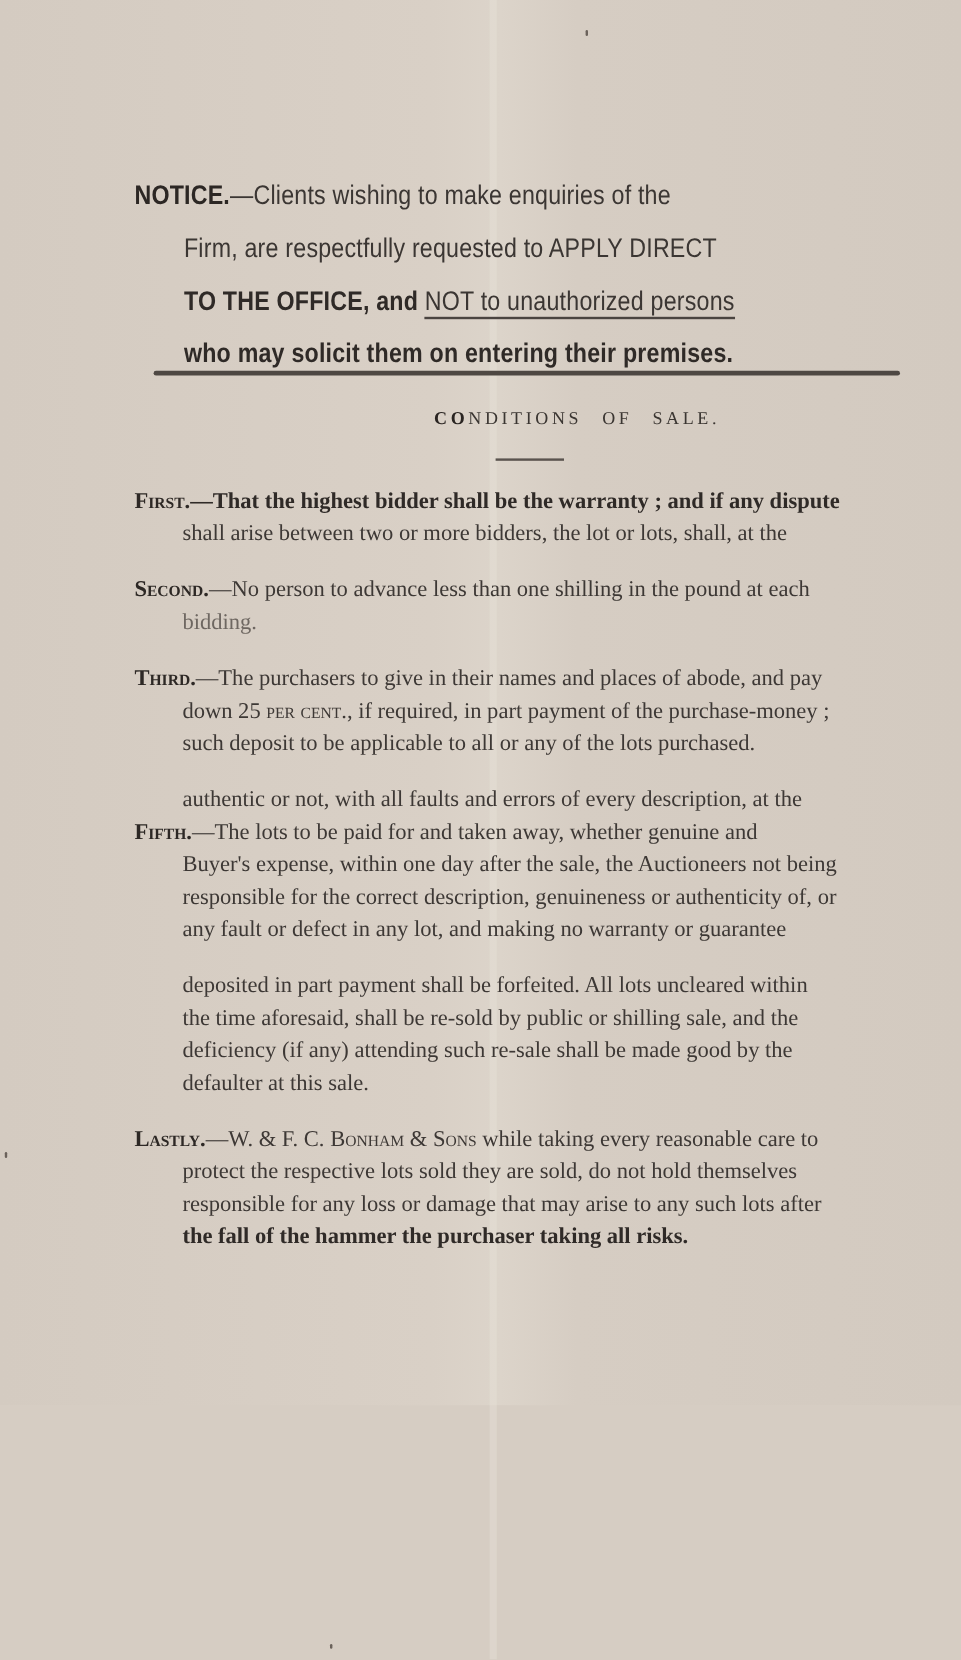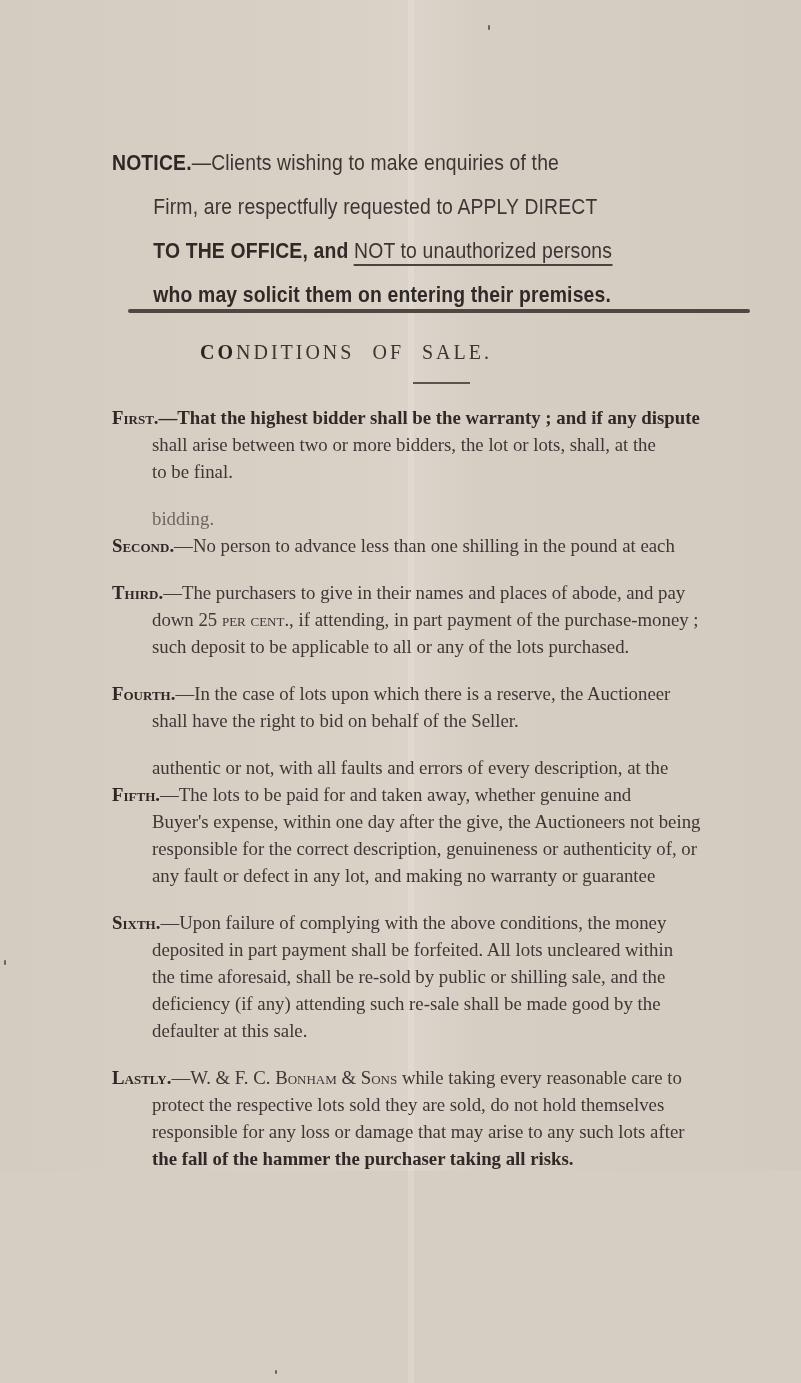--- a/index.html
+++ b/index.html
@@ -65,23 +65,23 @@
       width: 622px;
       height: 4px;
       background: #4e4843;
       border-radius: 2px;
     }
     .heading {
       position: absolute;
       left: 200px;
       top: 341px;
       width: 400px;
-      text-align: left;
+      text-align: right;
       font-family: "Liberation Serif", "DejaVu Serif", serif;
-      font-size: 20px;
+      font-size: 15px;
       letter-spacing: 3px;
       color: #3b3632;
       word-spacing: 10px;
     }
     .heading .first { font-weight: bold; color: #2a2522; }
     .rule-short {
       position: absolute;
       left: 413px;
       top: 382px;
       width: 57px;
@@ -144,49 +144,43 @@
   <div class="heading">
     <span class="first">CO</span><span>NDITIONS OF SALE.</span>
   </div>
   <div class="rule-short"></div>
 
   <div class="conditions">
 
     <div class="cond">
       <div class="line"><span class="label">First.</span><span class="strong">—That the highest bidder shall be the warranty ; and if any dispute</span></div>
       <div class="line indent"><span>shall arise between two or more bidders, the lot or lots, shall, at the</span></div>
-      <div class="line indent"><span>to be final.</span></div>
     </div>
 
     <div class="cond">
+      <div class="line"><span class="label">Second.</span><span>—No person to advance less than one shilling in the pound at each</span></div>
       <div class="line indent faint"><span>bidding.</span></div>
-      <div class="line"><span class="label">Second.</span><span>—No person to advance less than one shilling in the pound at each</span></div>
     </div>
 
     <div class="cond">
       <div class="line"><span class="label">Third.</span><span>—The purchasers to give in their names and places of abode, and pay</span></div>
-      <div class="line indent"><span>down 25 </span><span class="sc">per cent.</span><span>, if attending, in part payment of the purchase-money ;</span></div>
+      <div class="line indent"><span>down 25 </span><span class="sc">per cent.</span><span>, if required, in part payment of the purchase-money ;</span></div>
       <div class="line indent"><span>such deposit to be applicable to all or any of the lots purchased.</span></div>
     </div>
 
-    <div class="cond">
-      <div class="line"><span class="label">Fourth.</span><span>—In the case of lots upon which there is a reserve, the Auctioneer</span></div>
-      <div class="line indent"><span>shall have the right to bid on behalf of the Seller.</span></div>
-    </div>
 
     <div class="cond">
       <div class="line indent"><span>authentic or not, with all faults and errors of every description, at the</span></div>
       <div class="line"><span class="label">Fifth.</span><span>—The lots to be paid for and taken away, whether genuine and</span></div>
-      <div class="line indent"><span>Buyer's expense, within one day after the give, the Auctioneers not being</span></div>
+      <div class="line indent"><span>Buyer's expense, within one day after the sale, the Auctioneers not being</span></div>
       <div class="line indent"><span>responsible for the correct description, genuineness or authenticity of, or</span></div>
       <div class="line indent"><span>any fault or defect in any lot, and making no warranty or guarantee</span></div>
     </div>
 
     <div class="cond">
-      <div class="line"><span class="label">Sixth.</span><span>—Upon failure of complying with the above conditions, the money</span></div>
       <div class="line indent"><span>deposited in part payment shall be forfeited. All lots uncleared within</span></div>
       <div class="line indent"><span>the time aforesaid, shall be re-sold by public or shilling sale, and the</span></div>
       <div class="line indent"><span>deficiency (if any) attending such re-sale shall be made good by the</span></div>
       <div class="line indent"><span>defaulter at this sale.</span></div>
     </div>
 
     <div class="cond">
       <div class="line"><span class="label">Lastly.</span><span>—W. &amp; F. C. </span><span class="sc">Bonham &amp; Sons</span><span> while taking every reasonable care to</span></div>
       <div class="line indent"><span>protect the respective lots sold they are sold, do not hold themselves</span></div>
       <div class="line indent"><span>responsible for any loss or damage that may arise to any such lots after</span></div>

